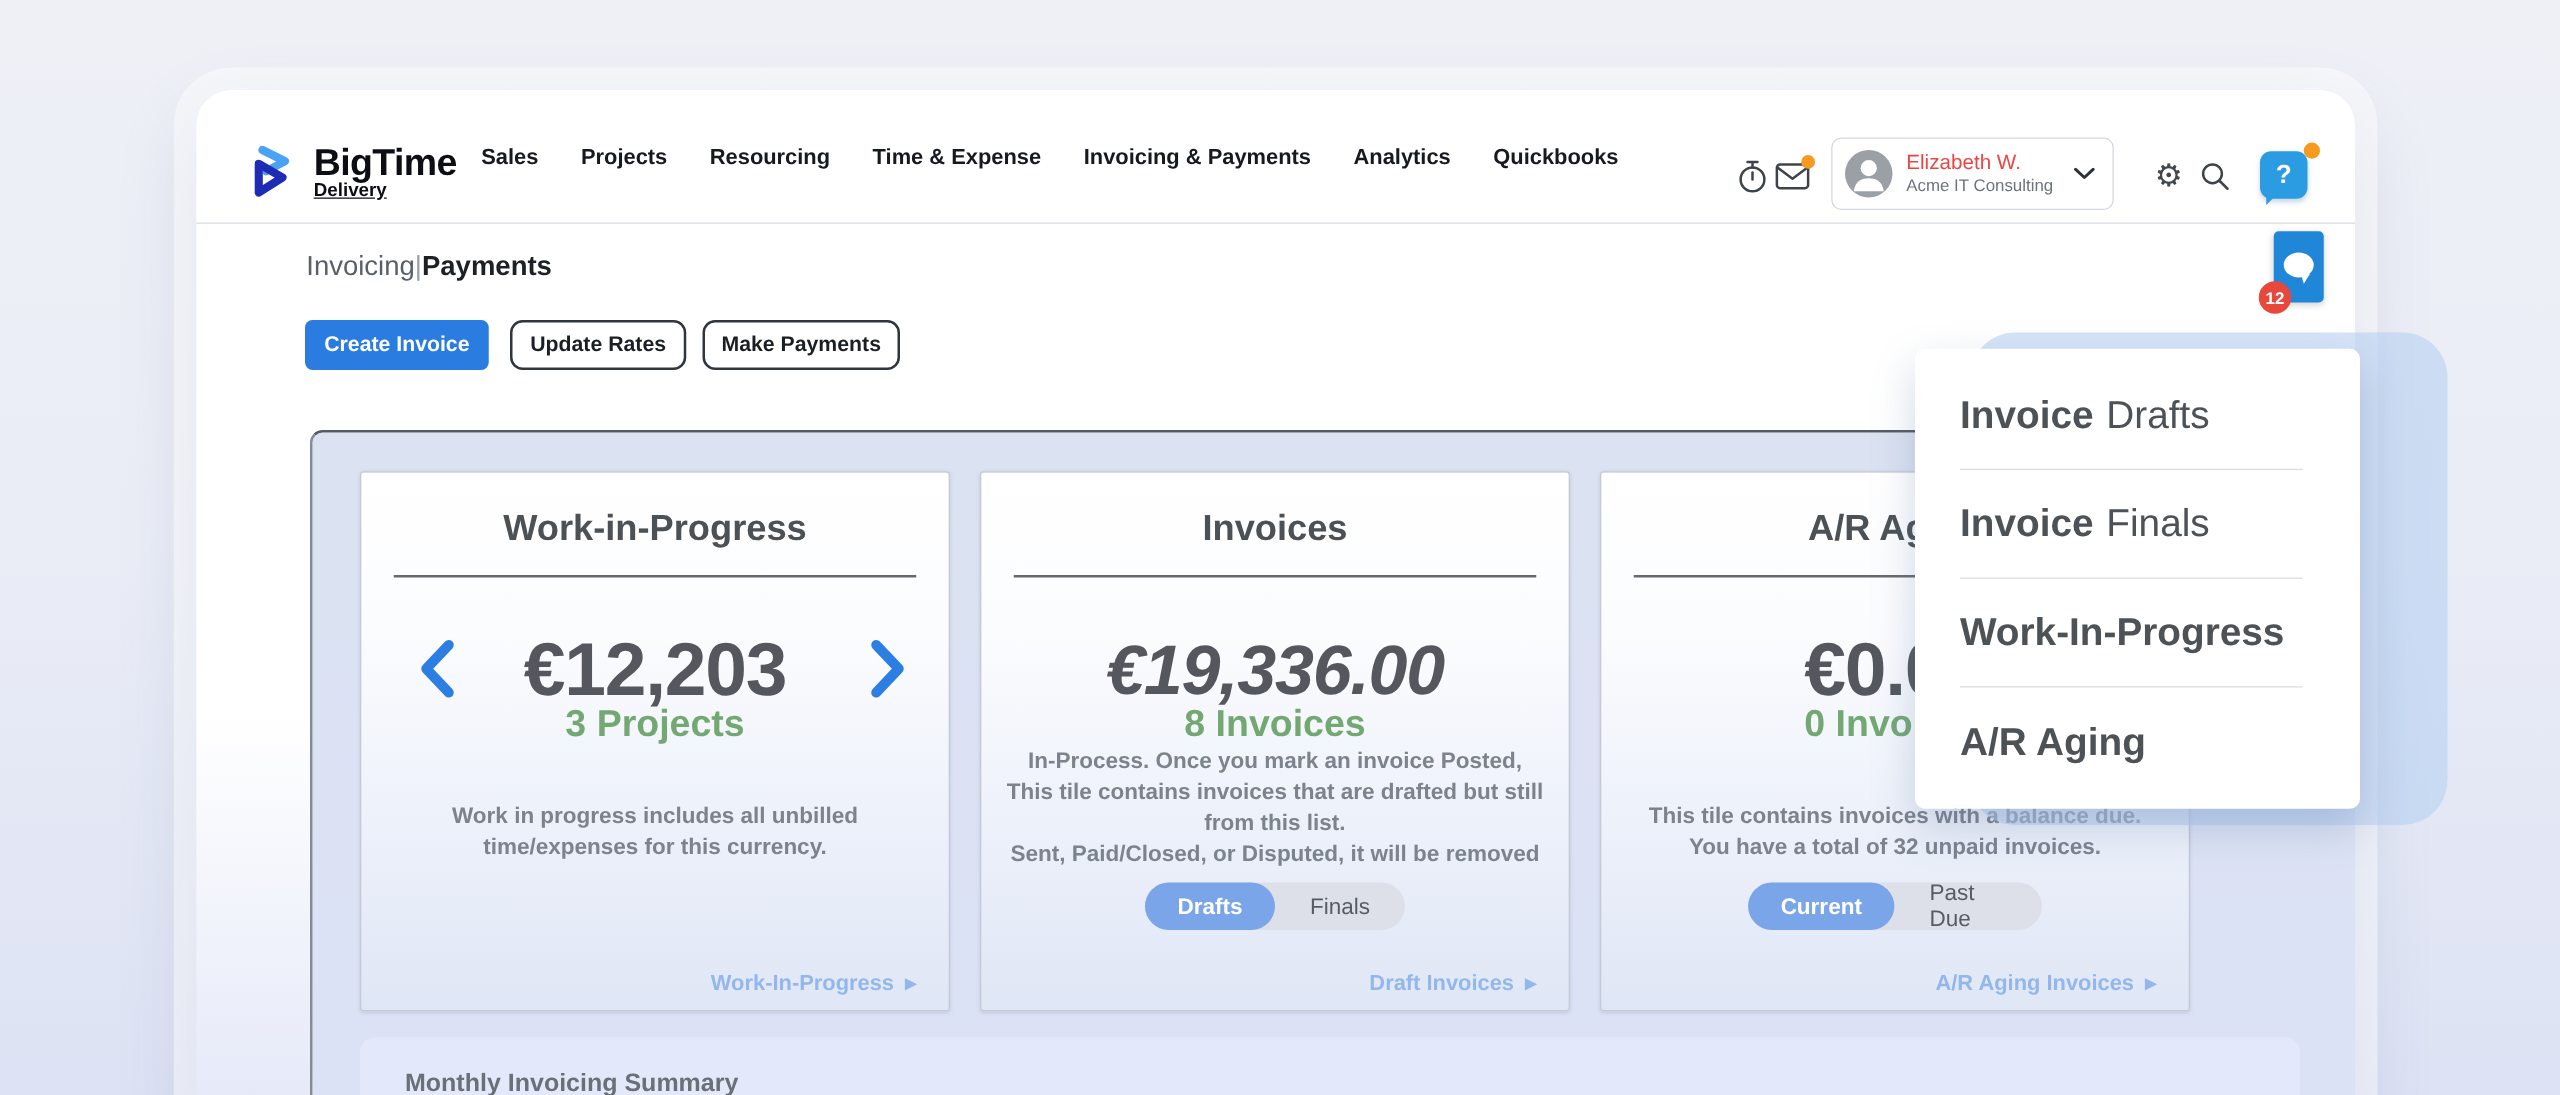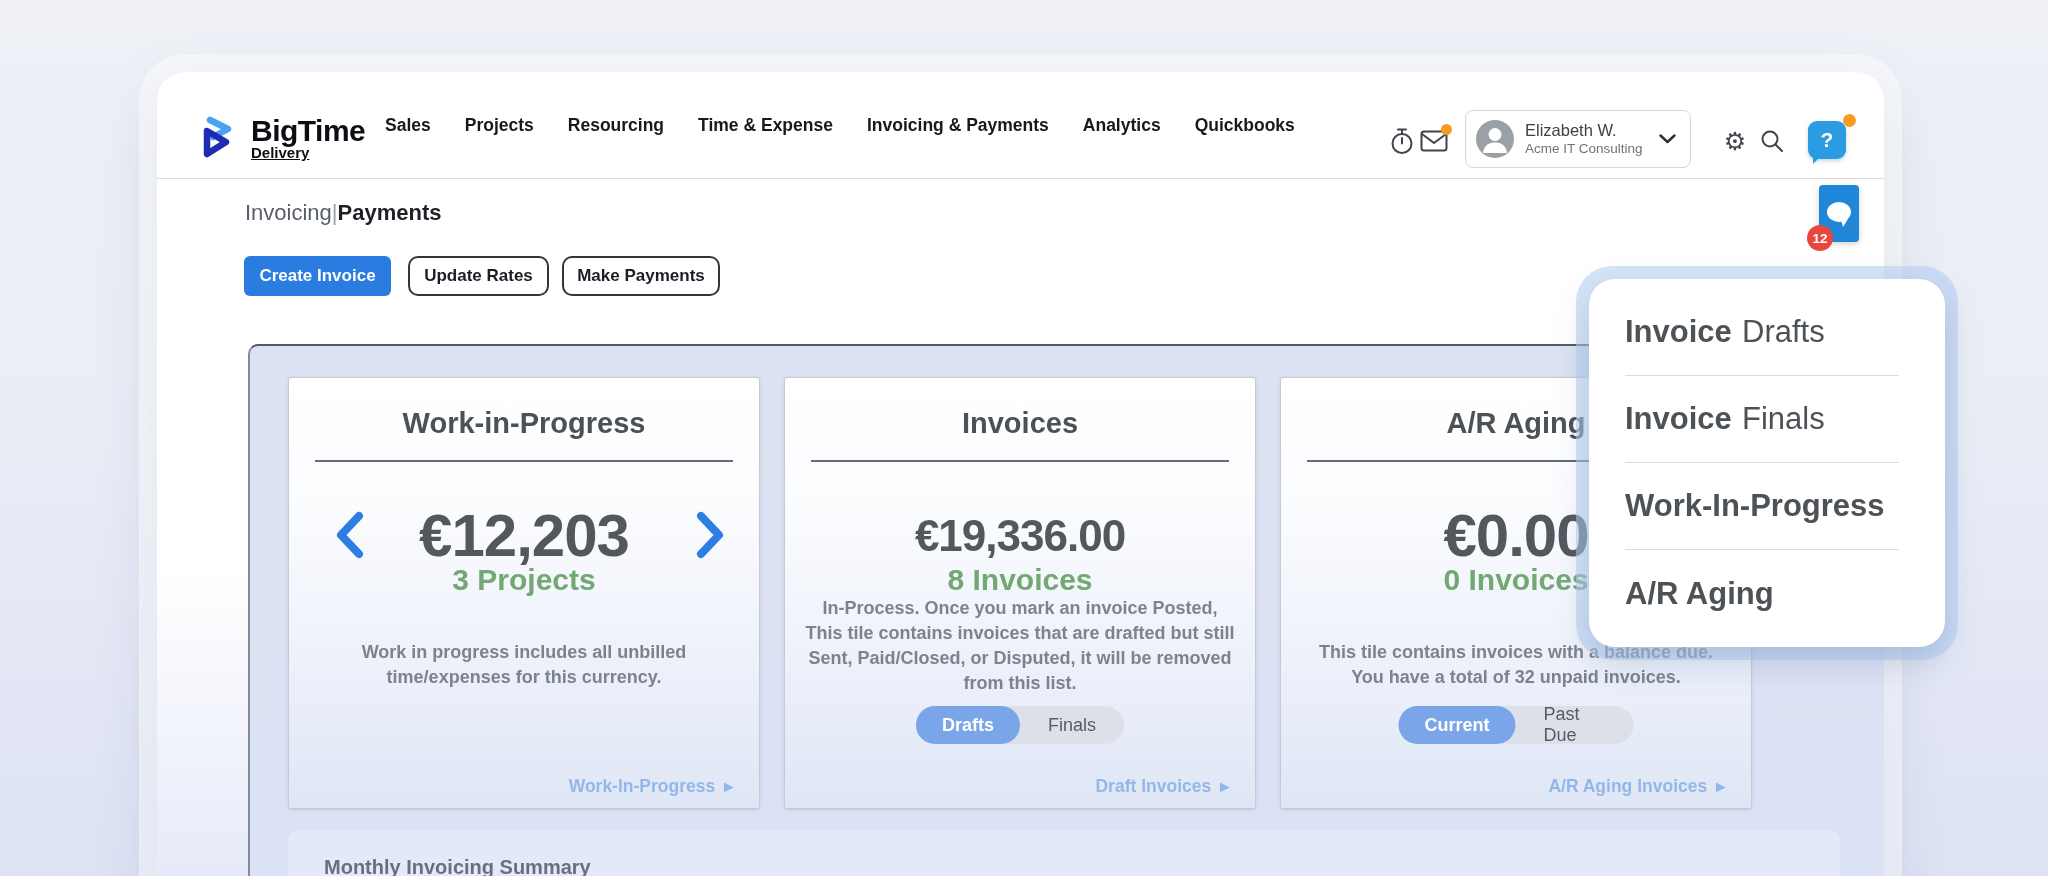--- a/index.html
+++ b/index.html
@@ -33,21 +33,21 @@
   .icon-stroke { stroke:#3f444a; stroke-width:2; fill:none; stroke-linecap:round; stroke-linejoin:round; }
   .dot { position:absolute; border-radius:50%; background:#f59b1f; }
 
   .chip {
     position:absolute; left:1308px; top:38px; width:226px; height:58px;
     border:1px solid #d3d7de; border-radius:8px; background:#fff;
     display:flex; align-items:center; padding:0 14px 0 10px; cursor:pointer;
   }
   .avatar { width:38px; height:38px; border-radius:50%; background:#9aa0a6; overflow:hidden; flex:0 0 auto; }
   .chip-text { margin-left:11px; flex:1; min-width:0; }
-  .chip-name { font-size:16.5px; font-weight:500; color:#404040; line-height:19px; }
+  .chip-name { font-size:16.5px; font-weight:500; color:#ef4444; line-height:19px; }
   .chip-org  { font-size:13.5px; font-weight:400; color:#6e747d; line-height:17px; }
 
   .gear-glyph { font-size:25px; color:#43484e; line-height:1; }
 
   .help-box {
     position:absolute; left:1651px; top:49px; width:38px; height:38px;
     background:#2b9ce2; border-radius:9px; color:#fff; font-weight:700; font-size:21px;
     display:flex; align-items:center; justify-content:center; cursor:pointer;
     box-shadow:0 2px 4px rgba(30,90,150,0.25);
   }
@@ -83,21 +83,21 @@
     border:1px solid #c5cad4; border-radius:3px;
     box-shadow:0 1px 3px rgba(120,130,150,0.25);
   }
   .card-1 { left:38px; } .card-2 { left:534px; } .card-3 { left:1030px; }
 
   .card-title { margin-top:29px; text-align:center; font-size:29px; font-weight:700; color:#4c5156; }
   .card-divider { margin:20px auto 0; width:calc(100% - 52px); border-top:2px solid #656a70; }
 
   .amount { position:absolute; left:0; right:0; top:128px; text-align:center;
             font-weight:700; color:#54585e; font-size:60px; line-height:60px; letter-spacing:-1px; }
-  .amount-sm { font-size:44px; }
+  .amount-sm { font-size:56px;font-style:italic; }
   .count { position:absolute; left:0; right:0; top:182px; text-align:center;
            font-size:30px; font-weight:700; color:#73a873; line-height:40px; }
 
   .chev { position:absolute; top:132px; width:32px; height:50px; cursor:pointer; }
   .chev-left { left:44px; } .chev-right { right:32px; }
   .chev svg { stroke:#2d7ee2; stroke-width:8; fill:none; stroke-linecap:round; stroke-linejoin:round; }
 
   .desc { position:absolute; left:0; right:0; text-align:center;
           font-size:18px; font-weight:600; color:#7d838d; line-height:25px; }
   .desc-c1 { top:262px; } .desc-c2 { top:218px; } .desc-c3 { top:262px; }
@@ -118,22 +118,22 @@
   
   .chat { position:absolute; left:1819px; top:185px; width:40px; height:57px; background:#1f86d8;
           border-radius:4px; display:flex; align-items:center; justify-content:center;
           cursor:pointer; z-index:5; box-shadow:0 2px 6px rgba(0,0,0,0.18); }
   .chat-badge { position:absolute; left:-12px; bottom:-9px; width:26px; height:26px; border-radius:50%;
                 background:#e8473c; color:#fff; font-size:13.5px; font-weight:700;
                 display:flex; align-items:center; justify-content:center; }
 
   .menu-glow { position:absolute; left:1576px; top:266px; width:382px; height:394px;
                background:rgba(178,205,240,0.55); border-radius:36px; z-index:6; }
-  .menu { position:absolute; left:1589px; top:279px; width:356px; height:368px;
-          background:#fff; border-radius:26px; z-index:7; padding:10px 0;
+  .menu { position:absolute; left:1532px; top:279px; width:356px; height:368px;
+          background:#fff; border-radius:8px; z-index:7; padding:10px 0;
           box-shadow:0 14px 34px rgba(90,115,160,0.28); }
   .menu-item { height:87px; margin:0 46px 0 36px; display:flex; align-items:center;
                font-size:31px; color:#4d5257; border-bottom:1px solid #dadbde; cursor:pointer; }
   .menu-item:last-child { border-bottom:none; }
   .mi-bold { font-weight:700; }
   .mi-rest { font-weight:400; }
   .mi-rest:not(:empty) { margin-left:0.33em; }
 </style>
 </head>
 <body>
@@ -252,22 +252,22 @@
       </div>
 
       <div class="card card-2">
         <div class="card-title">Invoices</div>
         <div class="card-divider"></div>
         <div class="amount amount-sm">€19,336.00</div>
         <div class="count">8 Invoices</div>
         <div class="desc desc-c2">
           <div>In-Process. Once you mark an invoice Posted,</div>
           <div>This tile contains invoices that are drafted but still</div>
+          <div>from this list.</div>
           <div>Sent, Paid/Closed, or Disputed, it will be removed</div>
-          <div>from this list.</div>
         </div>
         <div class="toggle">
           <span class="seg-active">Drafts</span>
           <span class="seg-inactive">Finals</span>
         </div>
         <div class="card-link">
           <span>Draft Invoices</span>
             <span>▸</span>
         </div>
       </div>

